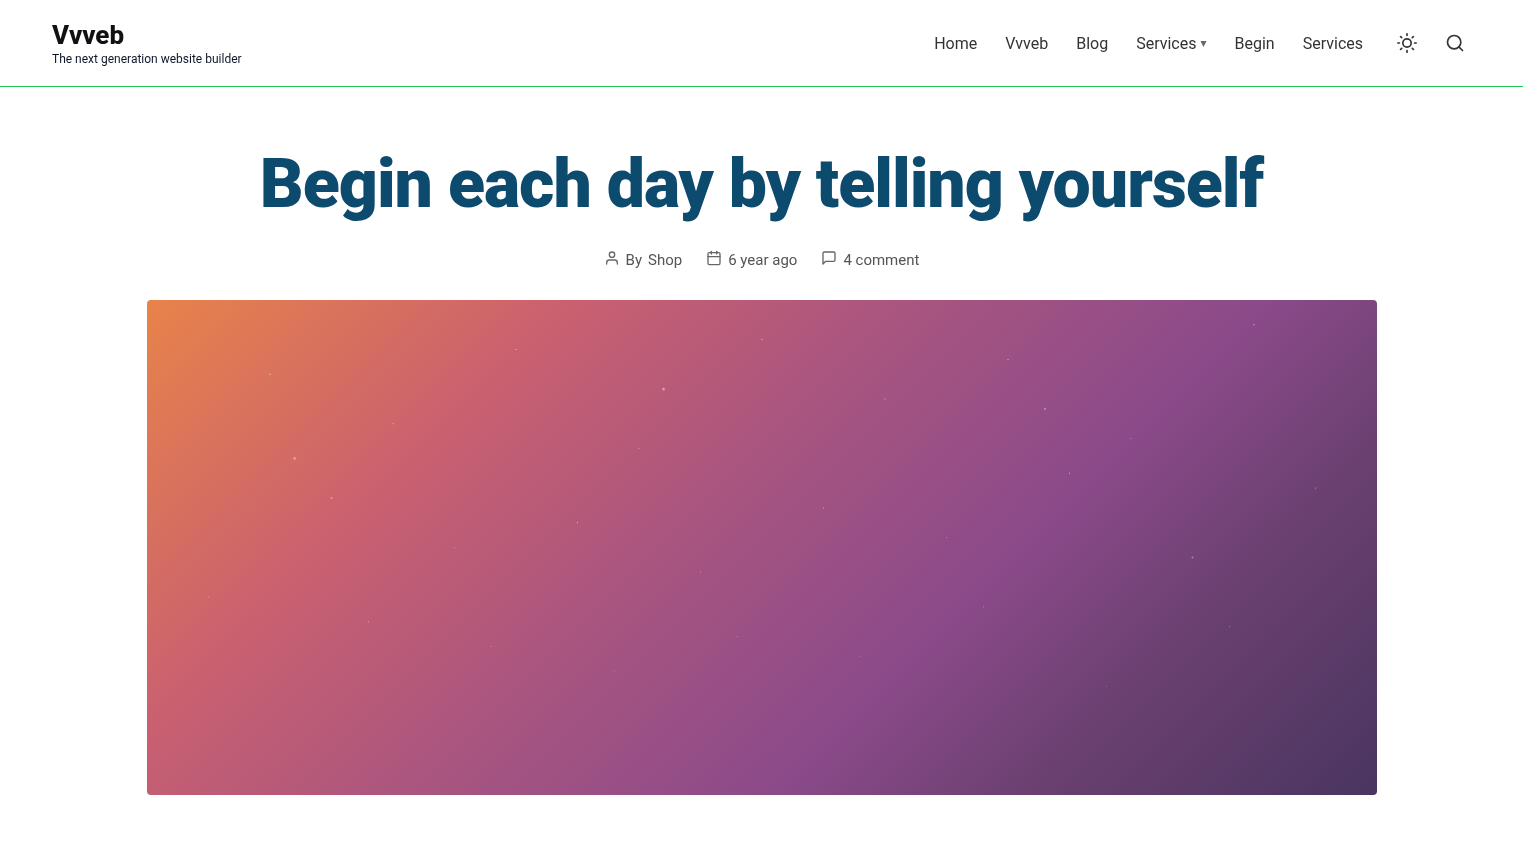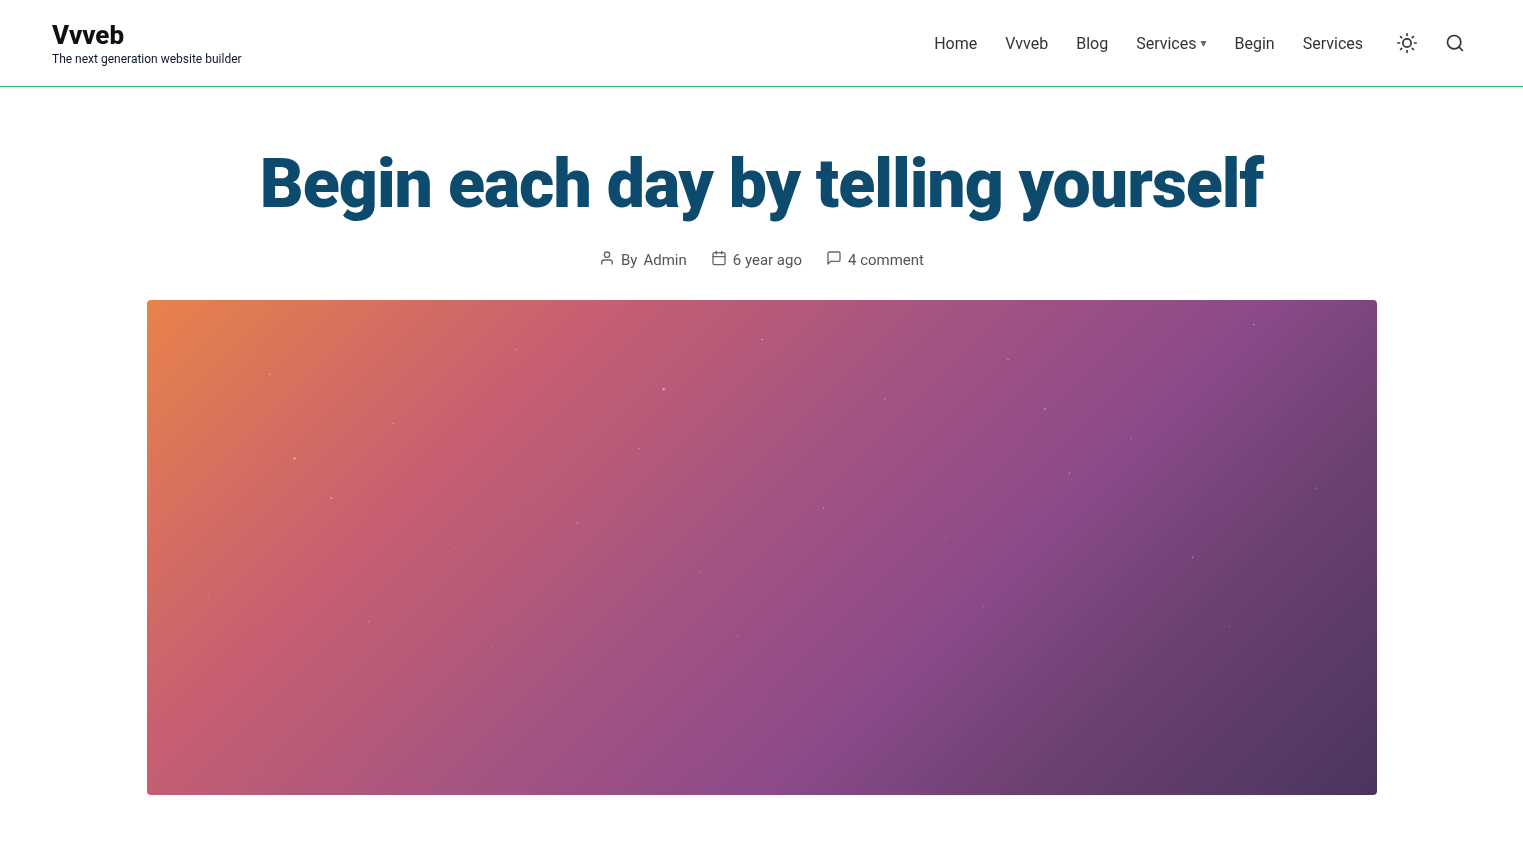--- a/index.html
+++ b/index.html
@@ -242,21 +242,21 @@
 
     <div class="post-meta">
       <div class="post-meta-item">
         <span class="post-meta-icon">
           <svg width="16" height="16" viewBox="0 0 24 24" fill="none" stroke="currentColor" stroke-width="2" stroke-linecap="round" stroke-linejoin="round">
             <path d="M20 21v-2a4 4 0 0 0-4-4H8a4 4 0 0 0-4 4v2"></path>
             <circle cx="12" cy="7" r="4"></circle>
           </svg>
         </span>
         <span>By</span>
-        <span>Admin</span>
+        <span>Shop</span>
       </div>
 
       <div class="post-meta-item">
         <span class="post-meta-icon">
           <svg width="16" height="16" viewBox="0 0 24 24" fill="none" stroke="currentColor" stroke-width="2" stroke-linecap="round" stroke-linejoin="round">
             <rect x="3" y="4" width="18" height="18" rx="2" ry="2"></rect>
             <line x1="16" y1="2" x2="16" y2="6"></line>
             <line x1="8" y1="2" x2="8" y2="6"></line>
             <line x1="3" y1="10" x2="21" y2="10"></line>
           </svg>

